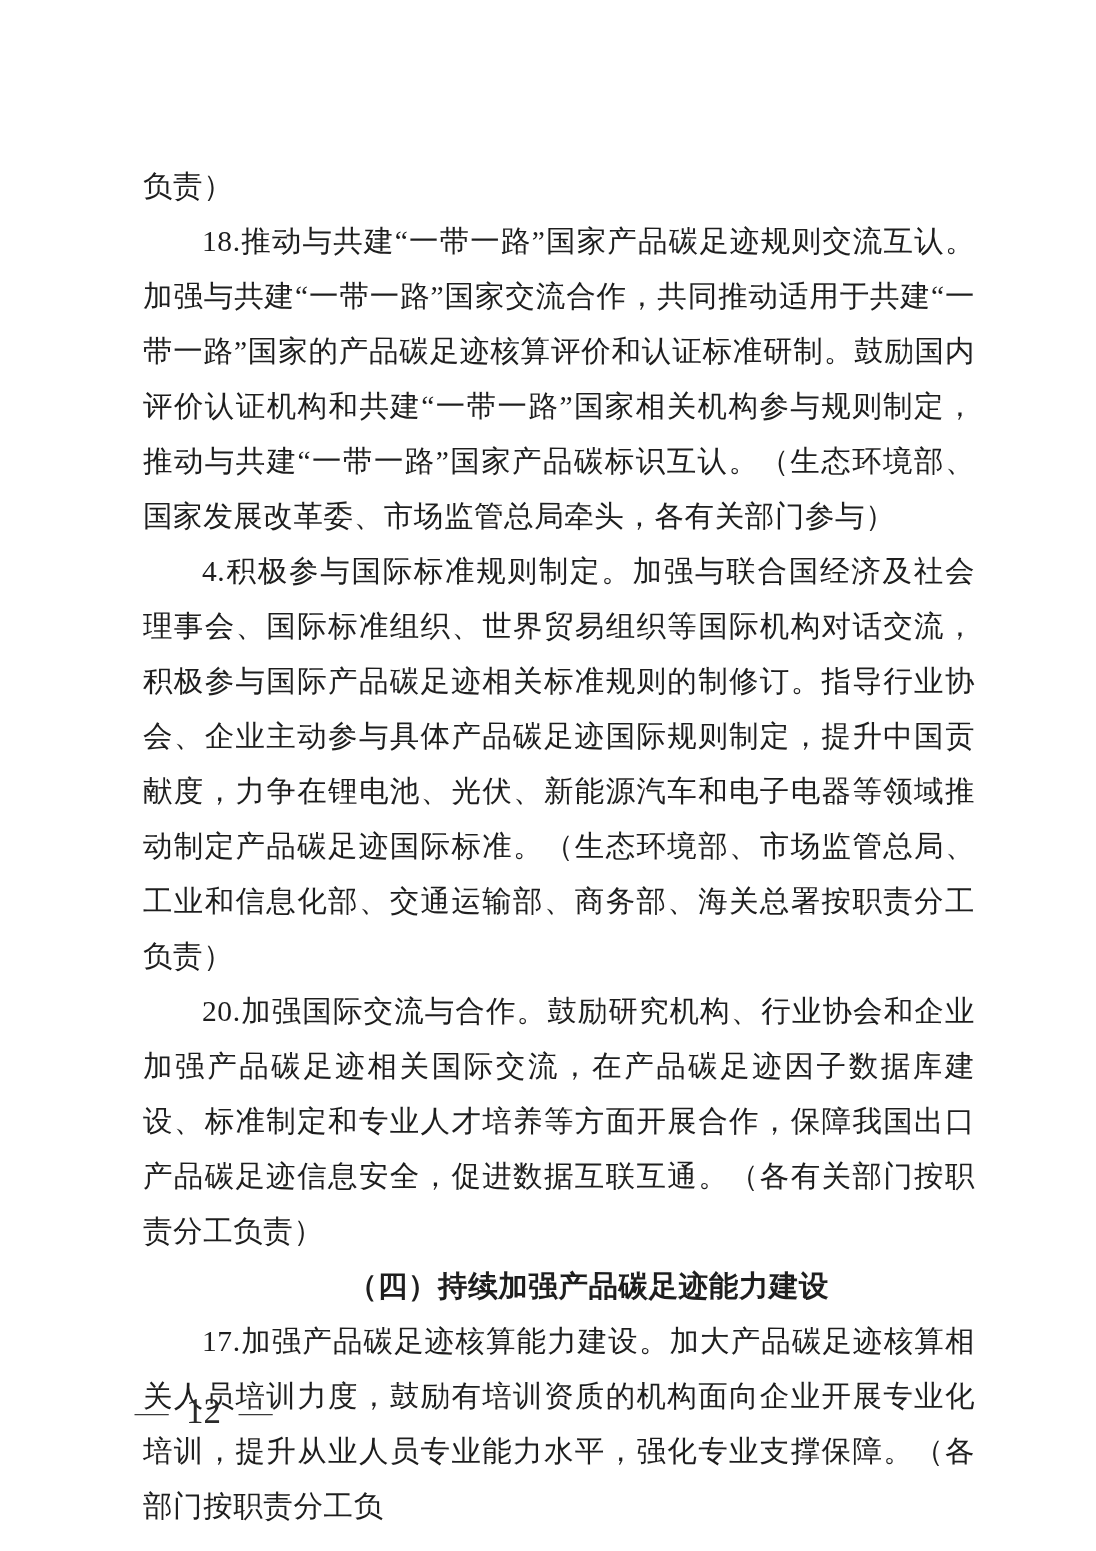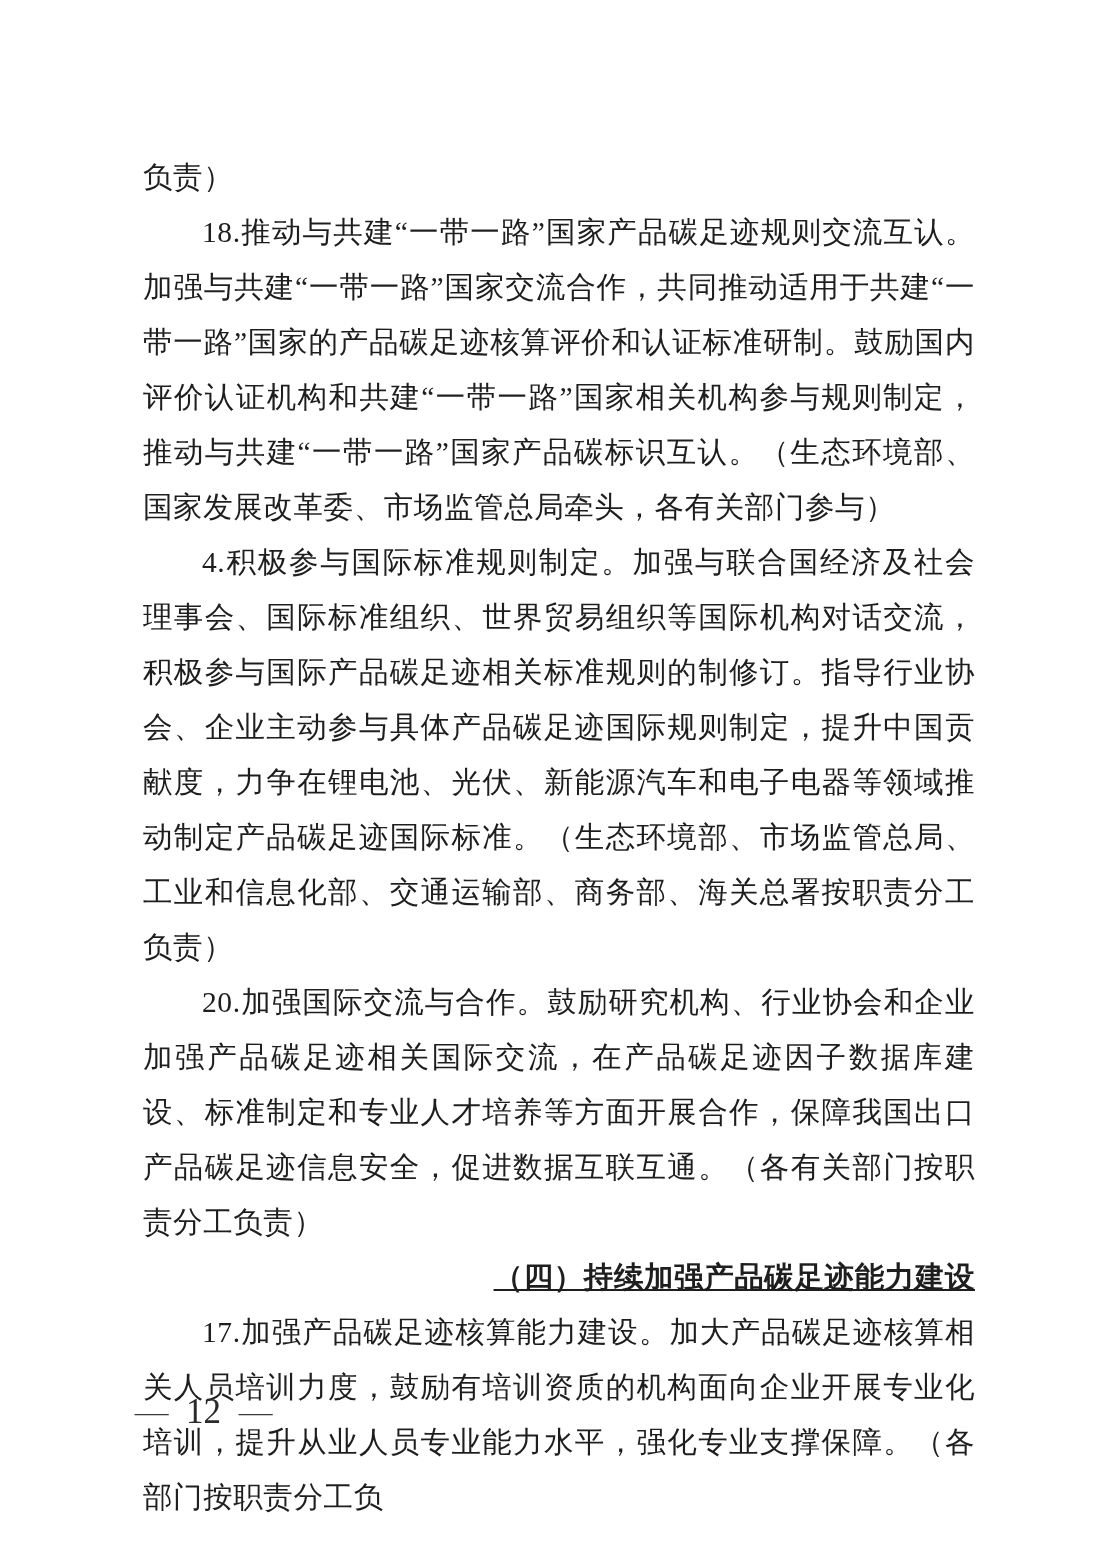--- a/index.html
+++ b/index.html
@@ -12,40 +12,39 @@
     width: 1096px;
     height: 1551px;
     background: #ffffff;
     font-family: "Liberation Serif", serif;
     color: #1e1e1e;
     overflow: hidden;
   }
   .text-block {
     position: absolute;
     left: 143px;
-    top: 150px;
+    top: 159px;
     width: 832px;
   }
   .para {
     font-size: 29.5px;
     line-height: 55px;
     margin: 0;
     text-align: justify;
     text-justify: inter-ideograph;
     text-indent: 2em;
     letter-spacing: 0.02em;
     word-break: break-all;
   }
   .para.continuation {
     text-indent: 0;
   }
   .para.heading {
     font-weight: 700;
-    text-align: right;
-    text-decoration: underline;
+    text-align: center;
   }
   .footer {
     position: absolute;
     left: 138px;
     top: 1392px;
     display: flex;
     align-items: center;
     gap: 21px;
     font-size: 27px;
     color: #2a2a2a;

